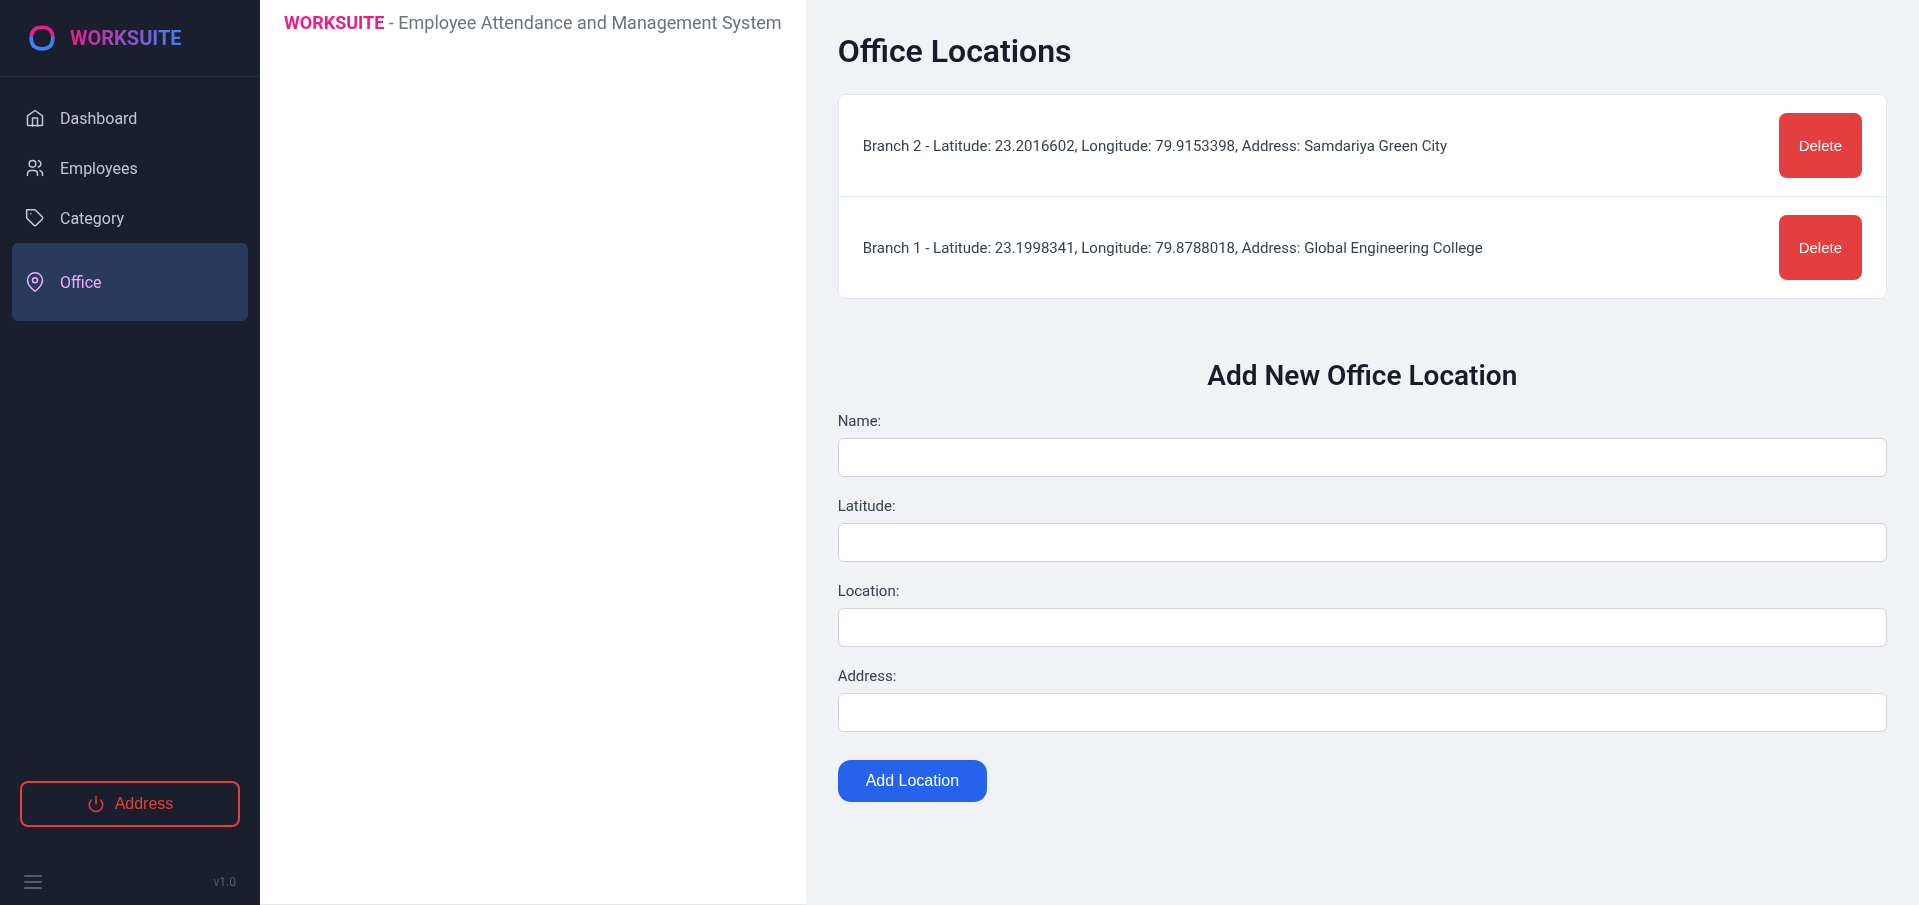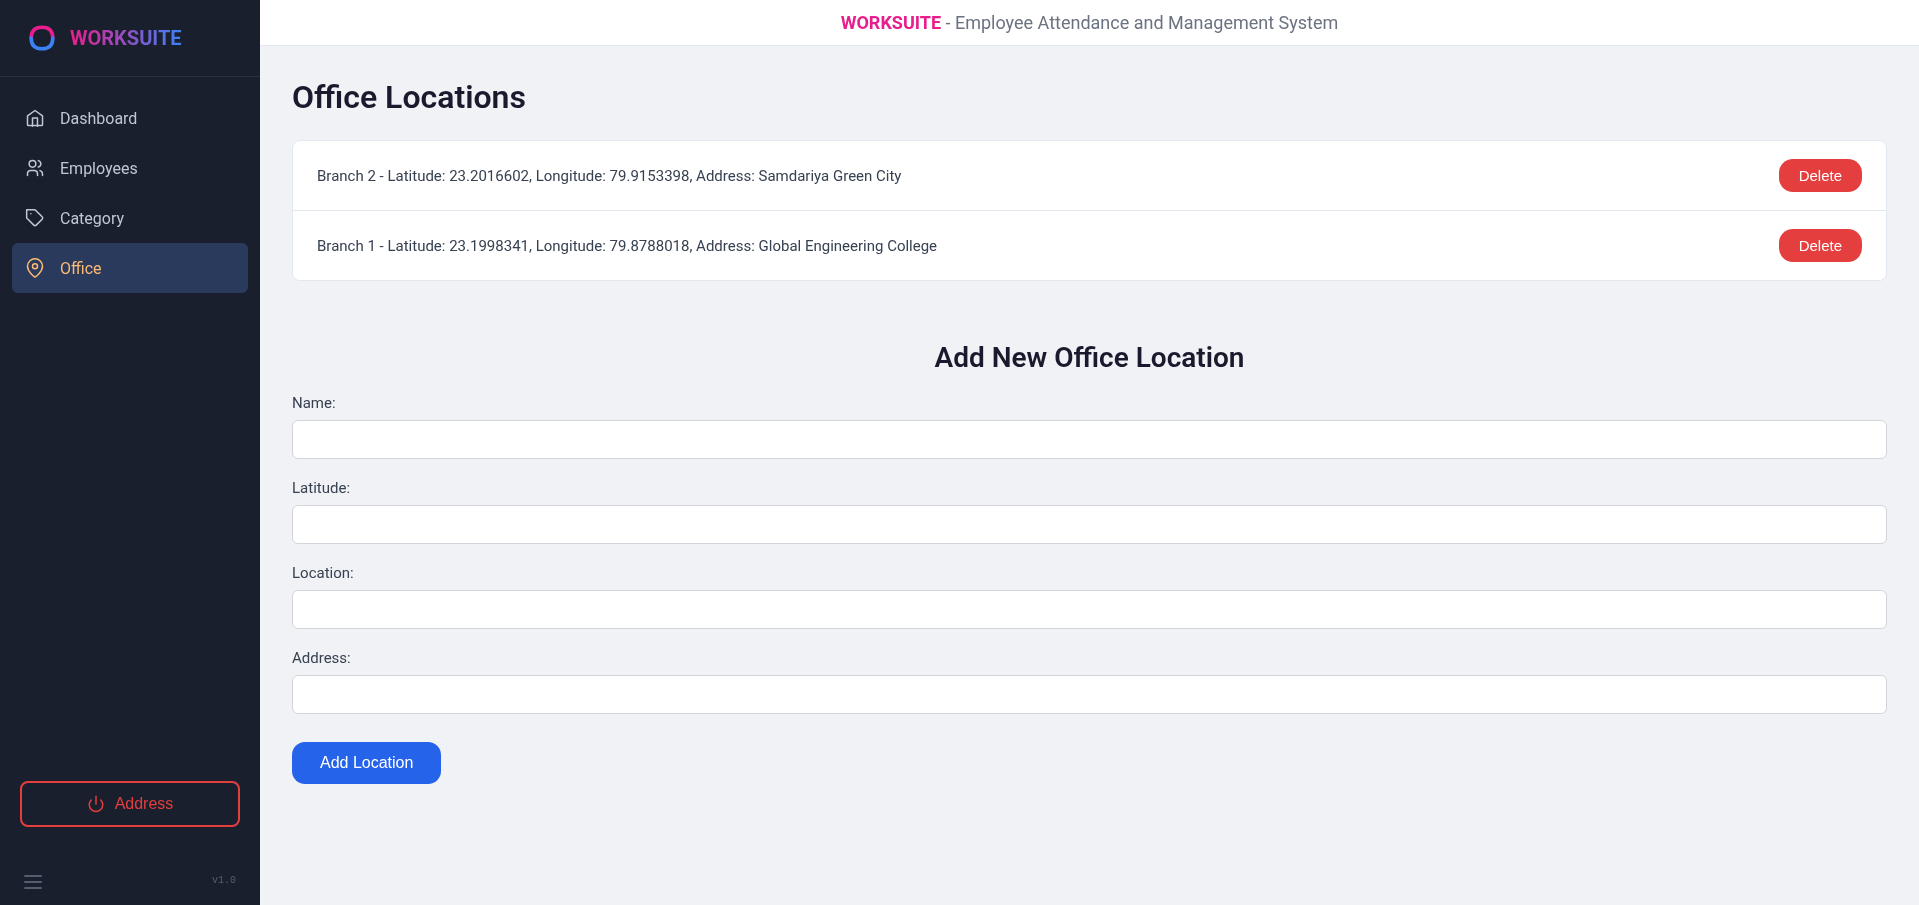--- a/index.html
+++ b/index.html
@@ -51,24 +51,24 @@
       padding: 14px 24px;
       color: #c0c7d4;
       cursor: pointer;
       font-size: 16px;
       transition: background 0.2s;
       text-decoration: none;
     }
 
     .nav-item.active {
       background: #2a3a5c;
-      color: #fdba74;
+      color: #f0abfc;
       border-radius: 6px;
       margin: 0 12px;
-      padding: 14px 12px;
+      padding: 28px 12px;
     }
 
     .nav-icon {
       width: 22px;
       height: 22px;
       display: flex;
       align-items: center;
       justify-content: center;
       color: inherit;
     }
@@ -101,22 +101,21 @@
       justify-content: center;
       gap: 10px;
     }
 
     .sidebar-footer {
       padding: 8px 24px 16px;
       display: flex;
       justify-content: space-between;
       align-items: flex-start;
       color: #555e70;
-      font-size: 10px;
-      font-family: Liberation Mono, monospace;
+      font-size: 12px;
     }
 
     .hamburger-icon {
       display: flex;
       flex-direction: column;
       gap: 4px;
       cursor: pointer;
     }
 
     .hamburger-icon span {
@@ -124,21 +123,21 @@
       height: 2px;
       background: #555e70;
       border-radius: 2px;
     }
 
     
     #main {
       margin-left: 260px;
       flex: 1;
       display: flex;
-      flex-direction: column;
+      flex-direction: row;
       min-height: 100vh;
     }
 
     #topbar {
       background: #fff;
       padding: 12px 24px;
       text-align: center;
       border-bottom: 1px solid #e2e8f0;
     }
 
@@ -192,22 +191,22 @@
 
     .location-text {
       color: #374151;
       font-size: 15px;
     }
 
     .delete-btn {
       background: #e53e3e;
       color: #fff;
       border: none;
-      padding: 8px 20px;
-      border-radius: 14px;
+      padding: 24px 20px;
+      border-radius: 8px;
       font-size: 15px;
       cursor: pointer;
       font-weight: 500;
     }
 
     .section-title {
       font-size: 28px;
       font-weight: 600;
       color: #1a1a2e;
       margin-bottom: 20px;

